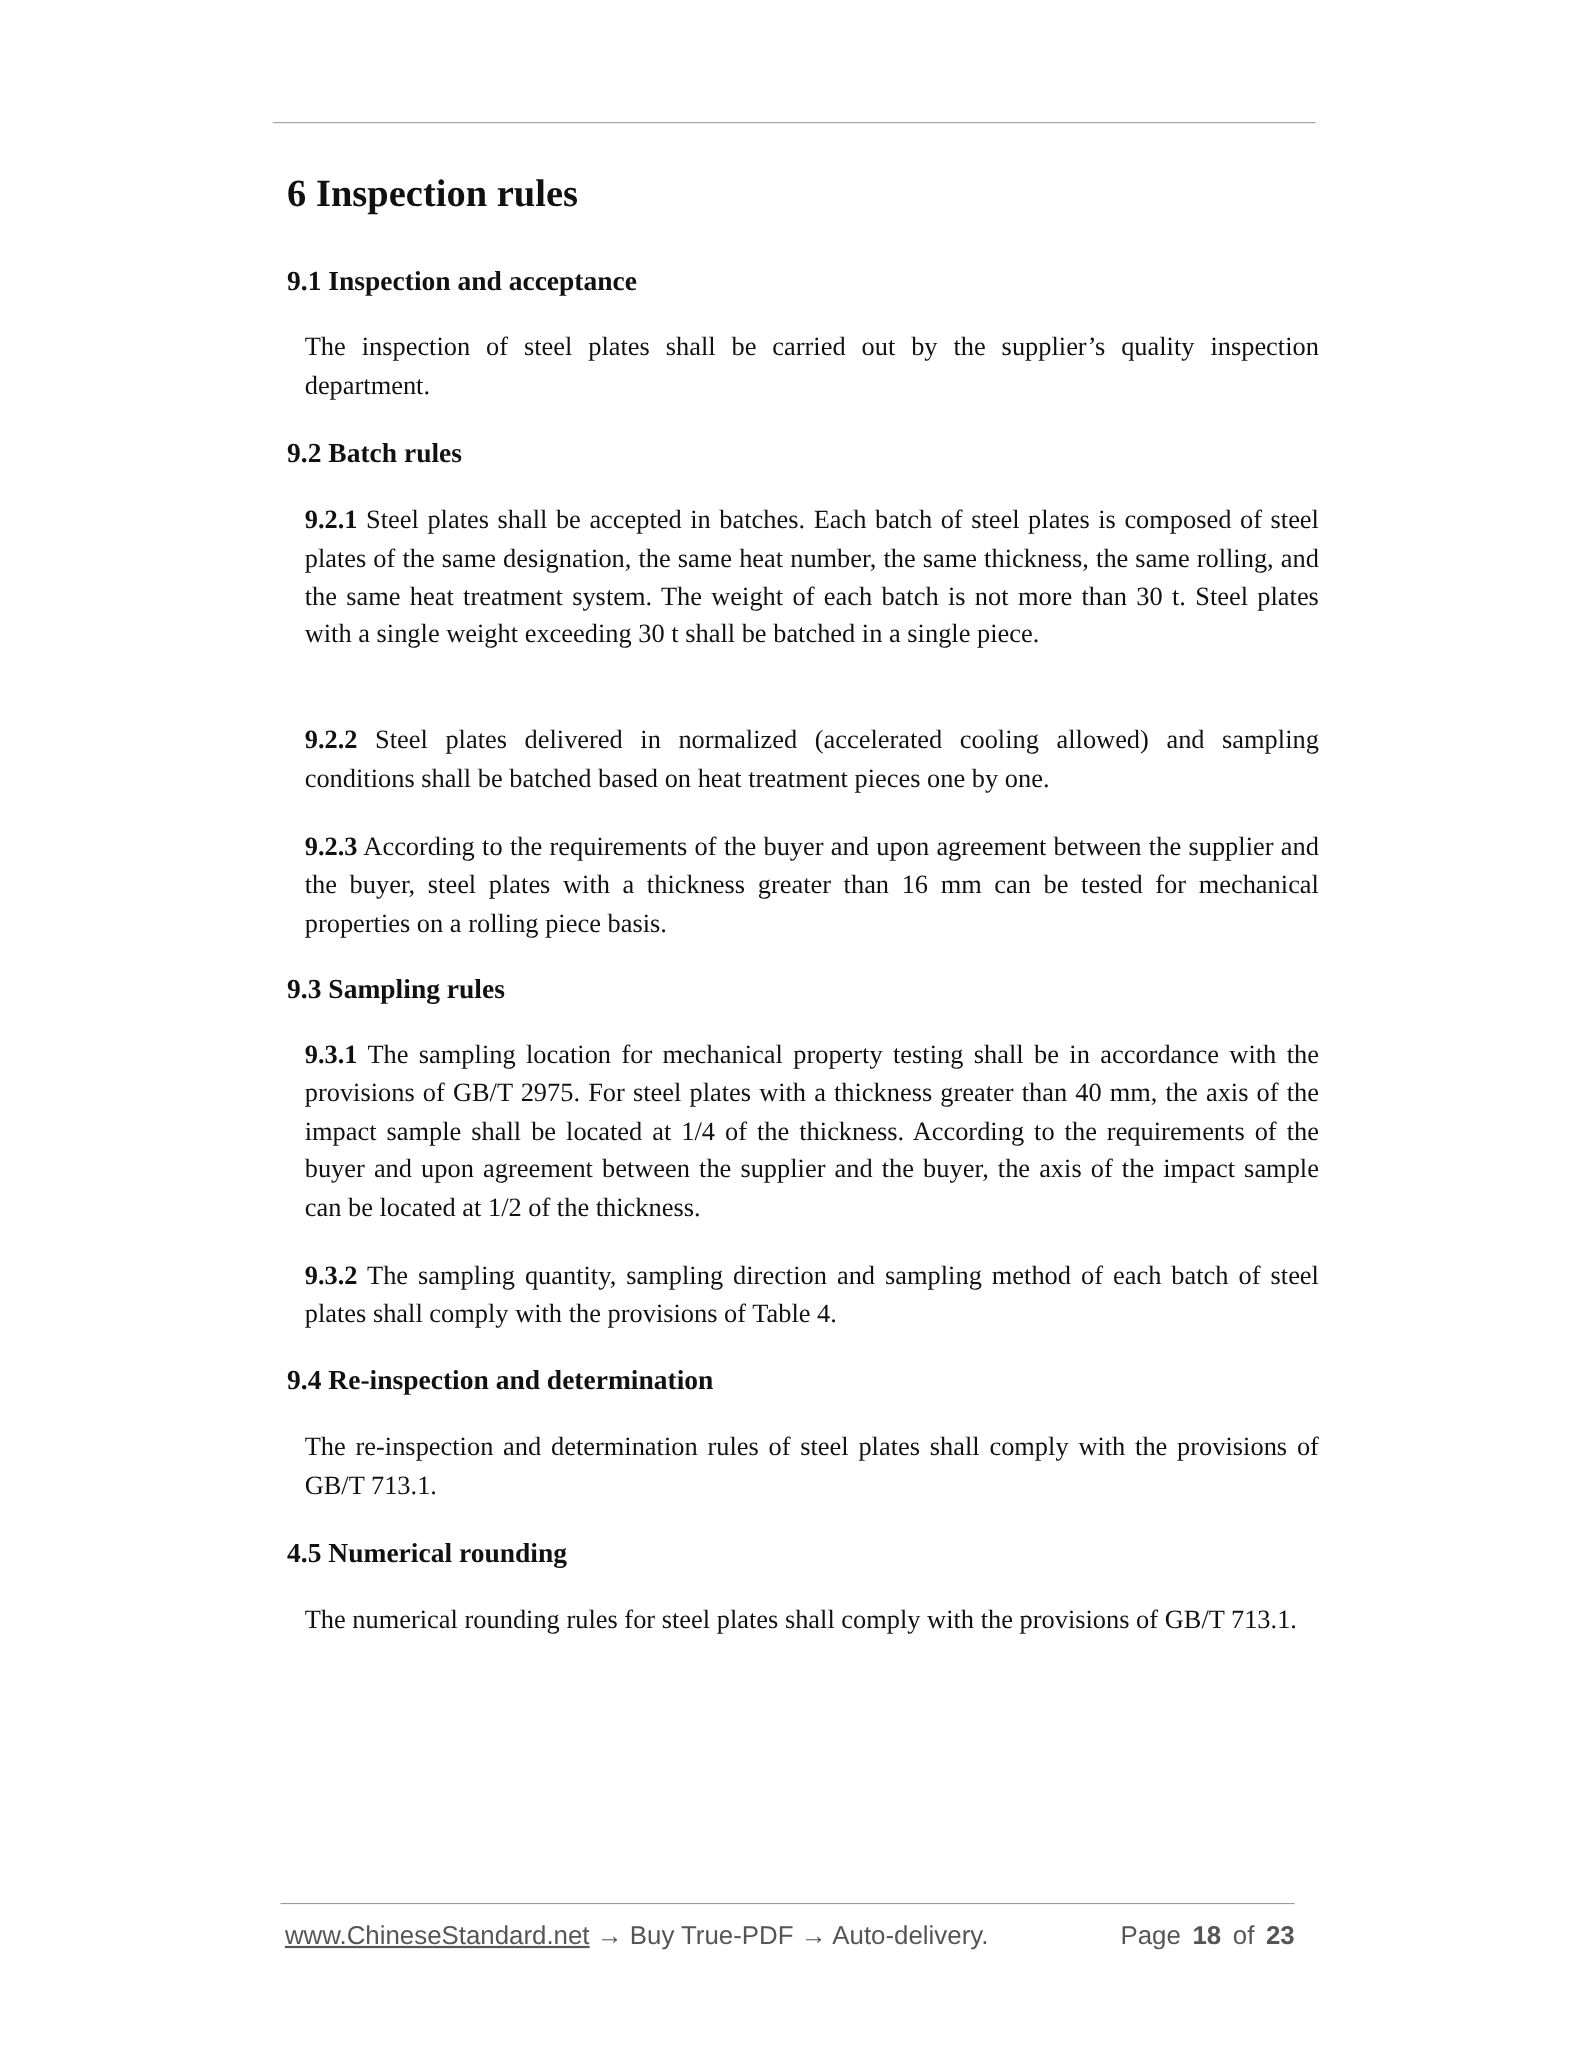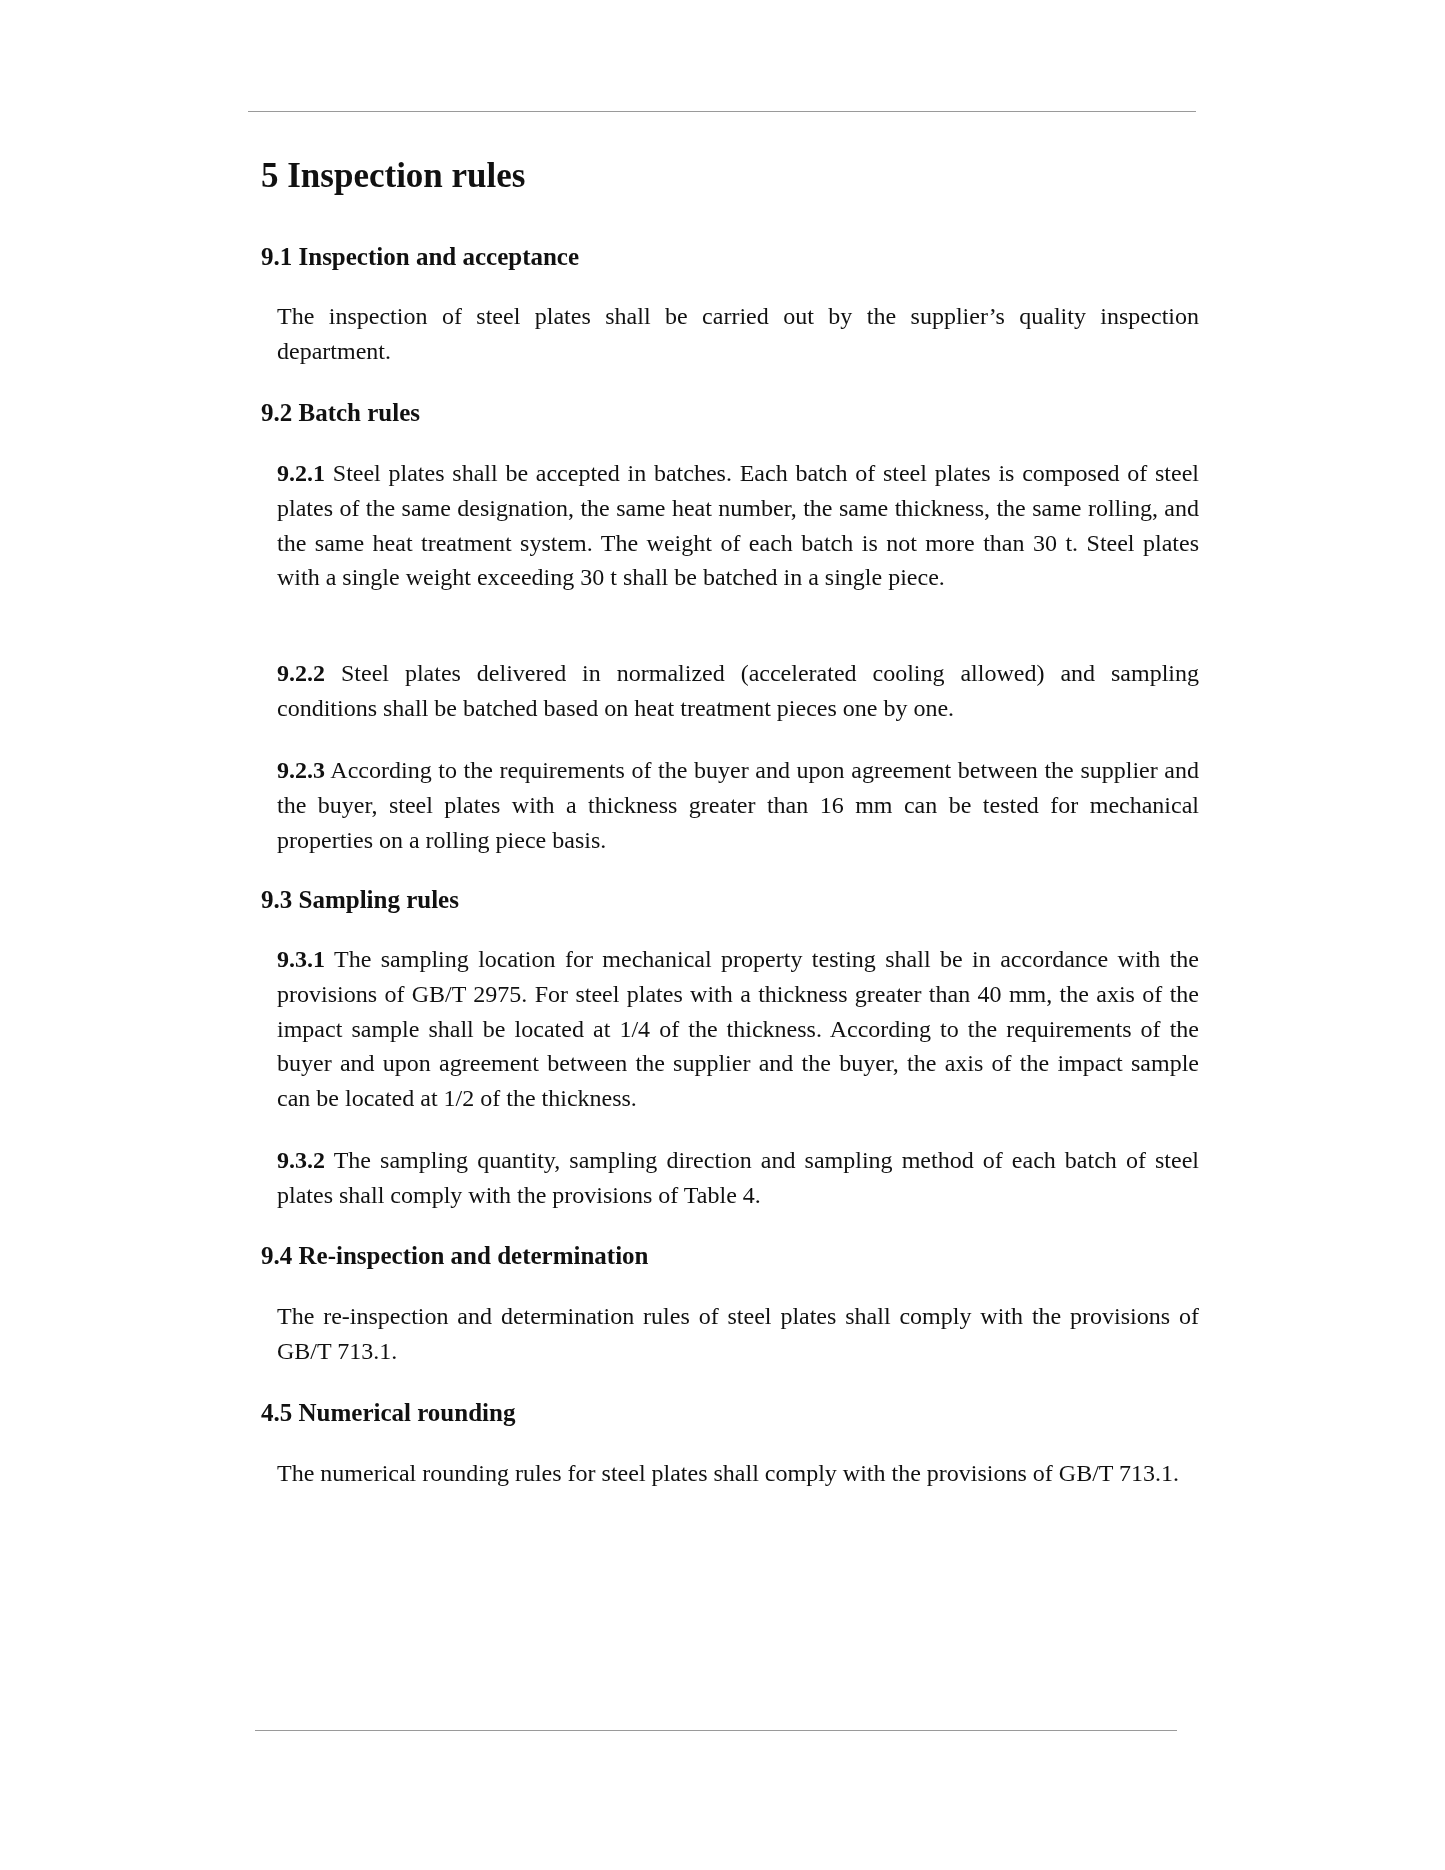--- a/index.html
+++ b/index.html
@@ -29,21 +29,21 @@
   .ftr .pg span { margin: 0 4px; }
 </style>
 </head>
 <body>
 
 <div class="page">
 
   <div class="hdr-rule"></div>
 
   <div class="content">
-    <h1 class="h1">5 Inspection rules</h1>
+    <h1 class="h1">6 Inspection rules</h1>
 
     <div class="h2" style="top:90px">9.1 Inspection and acceptance</div>
     <div class="p" style="top:149px">
       <span>The inspection of steel plates shall be carried out by the supplier’s quality inspection department.</span>
     </div>
 
     <div class="h2" style="top:246px">9.2 Batch rules</div>
     <div class="p" style="top:306px">
       <span class="num">9.2.1</span>
       <span>Steel plates shall be accepted in batches. Each batch of steel plates is composed of steel plates of the same designation, the same heat number, the same thickness, the same rolling, and the same heat treatment system. The weight of each batch is not more than 30 t. Steel plates with a single weight exceeding 30 t shall be batched in a single piece.</span>
@@ -72,14 +72,29 @@
       <span>The re-inspection and determination rules of steel plates shall comply with the provisions of GB/T 713.1.</span>
     </div>
 
     <div class="h2" style="top:1246px">4.5 Numerical rounding</div>
     <div class="p" style="top:1306px">
       <span>The numerical rounding rules for steel plates shall comply with the provisions of GB/T 713.1.</span>
     </div>
   </div>
 
   <div class="ftr-rule"></div>
+  <div class="ftr">
+    <div>
+      <a>www.ChineseStandard.net</a>
+      <span>→</span>
+      <span>Buy True-PDF</span>
+      <span>→</span>
+      <span>Auto-delivery.</span>
+    </div>
+    <div class="pg">
+      <span>Page</span>
+      <b>18</b>
+      <span>of</span>
+      <b>23</b>
+    </div>
+  </div>
 
 </div>
 
 </body></html>

